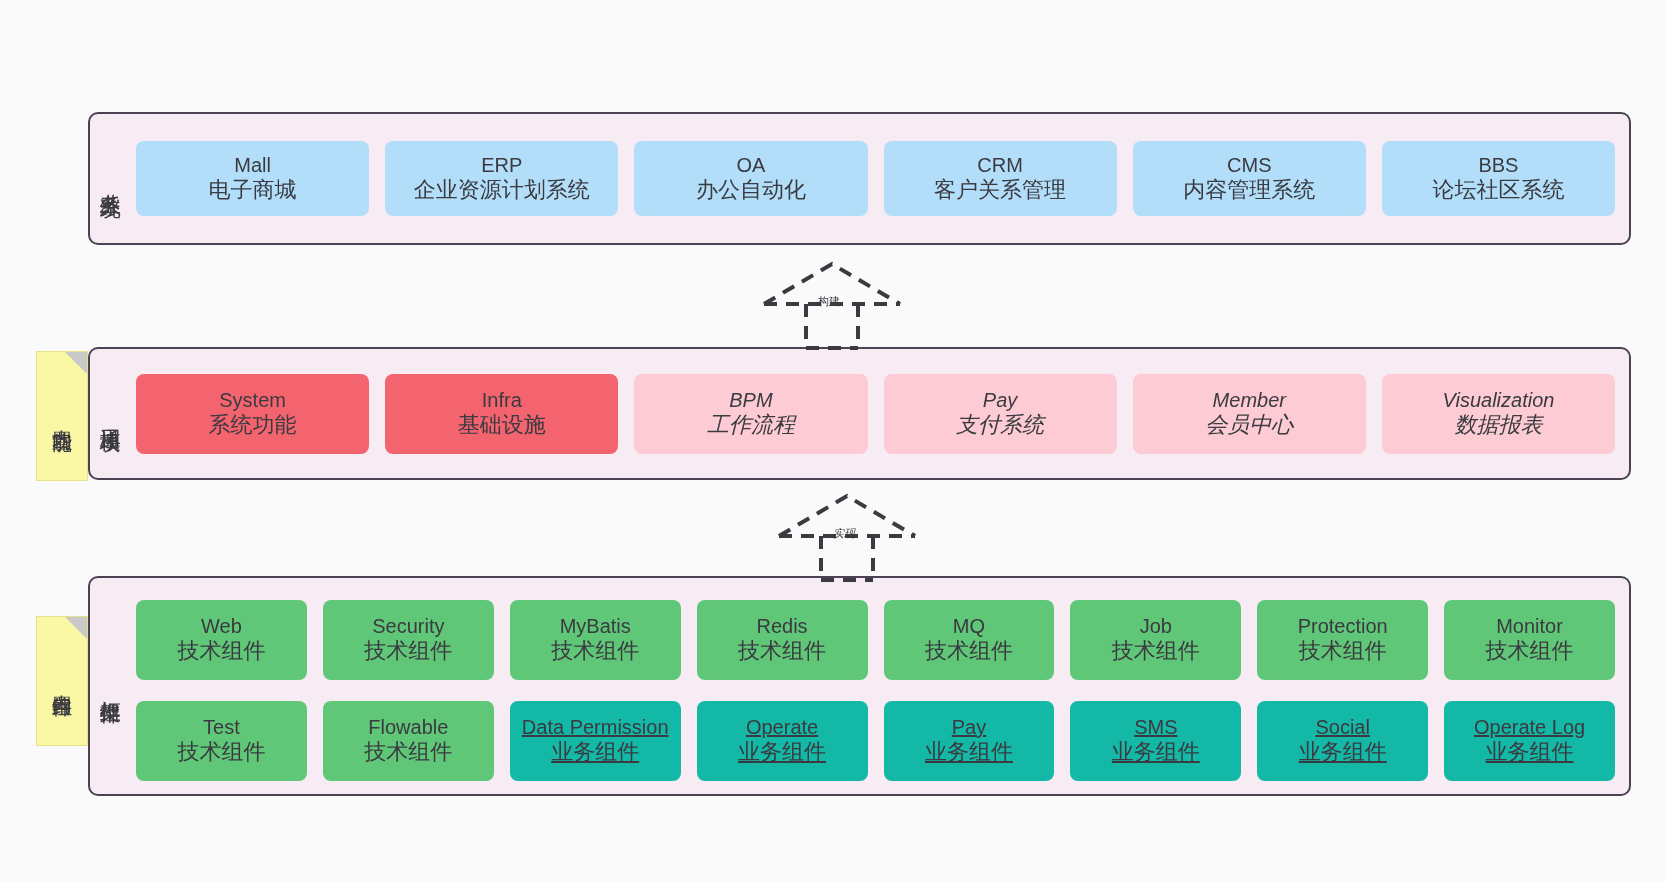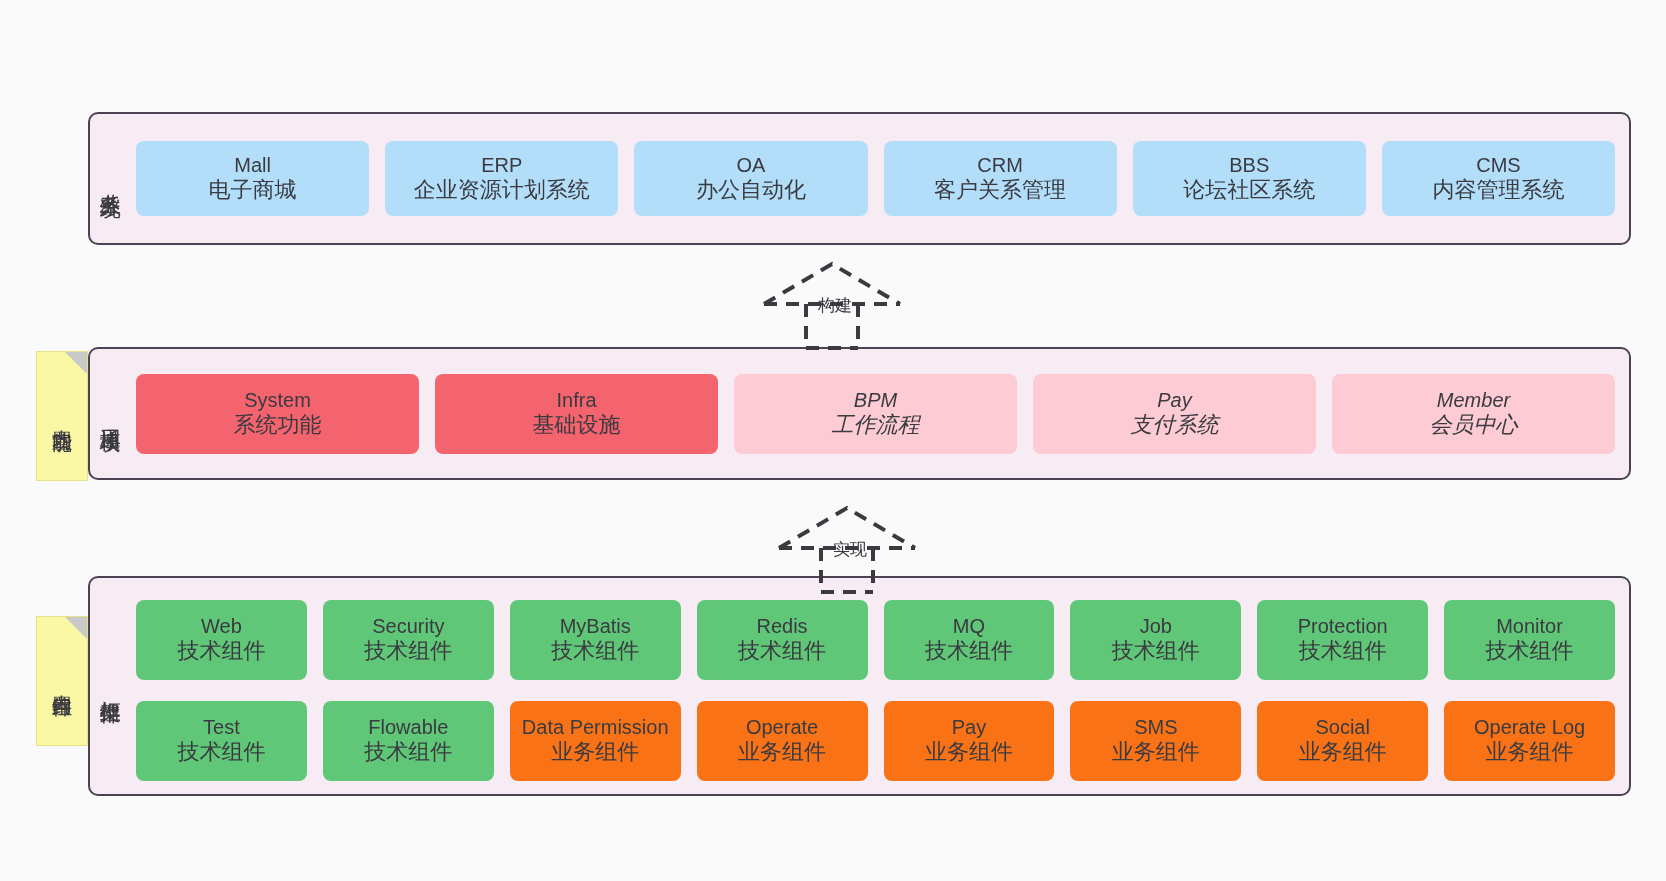--- a/index.html
+++ b/index.html
@@ -64,21 +64,21 @@
     user-select:none;
   }
   .card .t1{font-size:20px;}
   .card .t2{font-size:22px;}
 
   
   .c-blue       {background:#B3DEFA;}
   .c-red        {background:#F4646E;}
   .c-pink       {background:#FCCBD3;font-style:italic;}
   .c-green      {background:#5FC777;}
-  .c-lightgreen {background:#f97316;}
+  .c-lightgreen {background:#14b8a6;text-decoration:underline;}
 
   
   #layer-business{left:88px;top:112px;width:1543px;height:133px;}
   #layer-business .card{height:75px;}
 
   #layer-common{left:88px;top:347px;width:1543px;height:133px;}
   #layer-common .card{height:80px;}
 
   #layer-framework{left:88px;top:576px;width:1543px;height:220px;}
   #layer-framework .card{height:80px;}
@@ -109,24 +109,24 @@
     width:0;height:0;
     border-left:22px solid transparent;
     border-top:22px solid #C9C9C9;
   }
   #note-common{left:36px;top:351px;height:130px;}
   #note-framework{left:36px;top:616px;height:130px;}
 
   
   .connector{position:absolute;z-index:2;}
   #conn-build{left:752px;top:258px;width:160px;height:92px;}
-  #conn-impl{left:767px;top:502px;width:160px;height:92px;}
+  #conn-impl{left:767px;top:490px;width:160px;height:92px;font-style:italic;}
   .conn-label{
     position:absolute;
-    font-size:17px;
+    font-size:11px;
     color:#3A3A40;
     white-space:nowrap;
     user-select:none;
     text-align:center;
   }
   #conn-build .conn-label{left:66px;top:36px;}
   #conn-impl  .conn-label{left:66px;top:36px;}
 </style>
 </head>
 <body>
@@ -147,26 +147,26 @@
         </div>
         <div class="card c-blue">
           <span class="t1">OA</span>
           <span class="t2">办公自动化</span>
         </div>
         <div class="card c-blue">
           <span class="t1">CRM</span>
           <span class="t2">客户关系管理</span>
         </div>
         <div class="card c-blue">
+          <span class="t1">CMS</span>
+          <span class="t2">内容管理系统</span>
+        </div>
+        <div class="card c-blue">
           <span class="t1">BBS</span>
           <span class="t2">论坛社区系统</span>
-        </div>
-        <div class="card c-blue">
-          <span class="t1">CMS</span>
-          <span class="t2">内容管理系统</span>
         </div>
       </div>
     </div>
   </div>
 
   <div class="connector" id="conn-build">
     <svg width="160" height="92" viewBox="0 0 160 92">
       <path d="M12 46 L80 6 L148 46" fill="none" stroke="#3A3A40" stroke-width="4" stroke-dasharray="13,9" stroke-linecap="butt"></path>
       <path d="M12 46 L148 46" fill="none" stroke="#3A3A40" stroke-width="4" stroke-dasharray="13,9"></path>
       <path d="M54 46 L54 90 M106 46 L106 90 M54 90 L106 90" fill="none" stroke="#3A3A40" stroke-width="4" stroke-dasharray="13,9"></path>
@@ -195,20 +195,24 @@
           <span class="t2">工作流程</span>
         </div>
         <div class="card c-pink">
           <span class="t1">Pay</span>
           <span class="t2">支付系统</span>
         </div>
         <div class="card c-pink">
           <span class="t1">Member</span>
           <span class="t2">会员中心</span>
         </div>
+        <div class="card c-pink">
+          <span class="t1">Visualization</span>
+          <span class="t2">数据报表</span>
+        </div>
       </div>
     </div>
   </div>
 
   <div class="connector" id="conn-impl">
     <svg width="160" height="92" viewBox="0 0 160 92">
       <path d="M12 46 L80 6 L148 46" fill="none" stroke="#3A3A40" stroke-width="4" stroke-dasharray="13,9" stroke-linecap="butt"></path>
       <path d="M12 46 L148 46" fill="none" stroke="#3A3A40" stroke-width="4" stroke-dasharray="13,9"></path>
       <path d="M54 46 L54 90 M106 46 L106 90 M54 90 L106 90" fill="none" stroke="#3A3A40" stroke-width="4" stroke-dasharray="13,9"></path>
     </svg>

